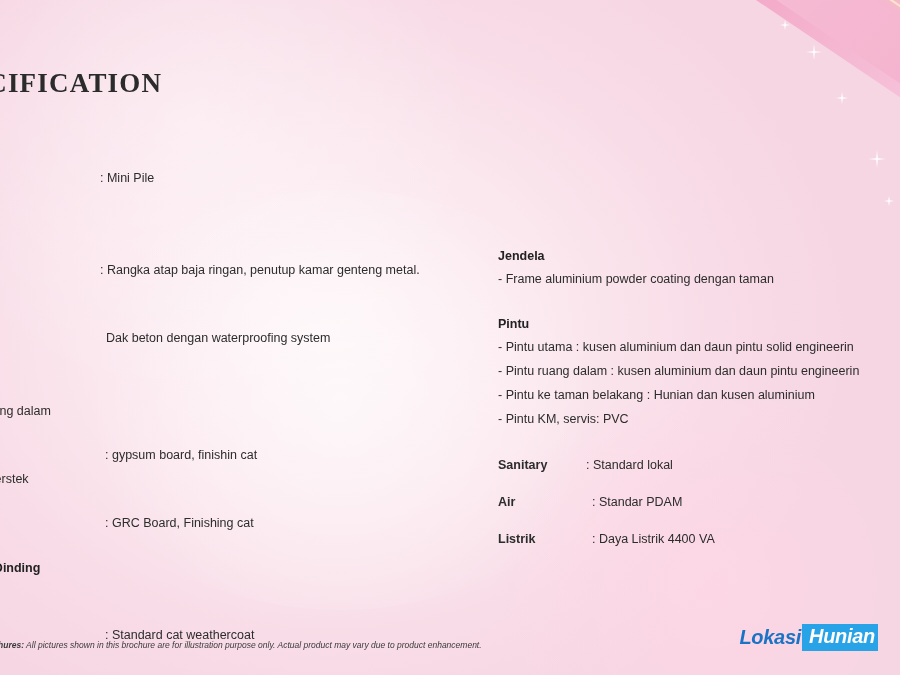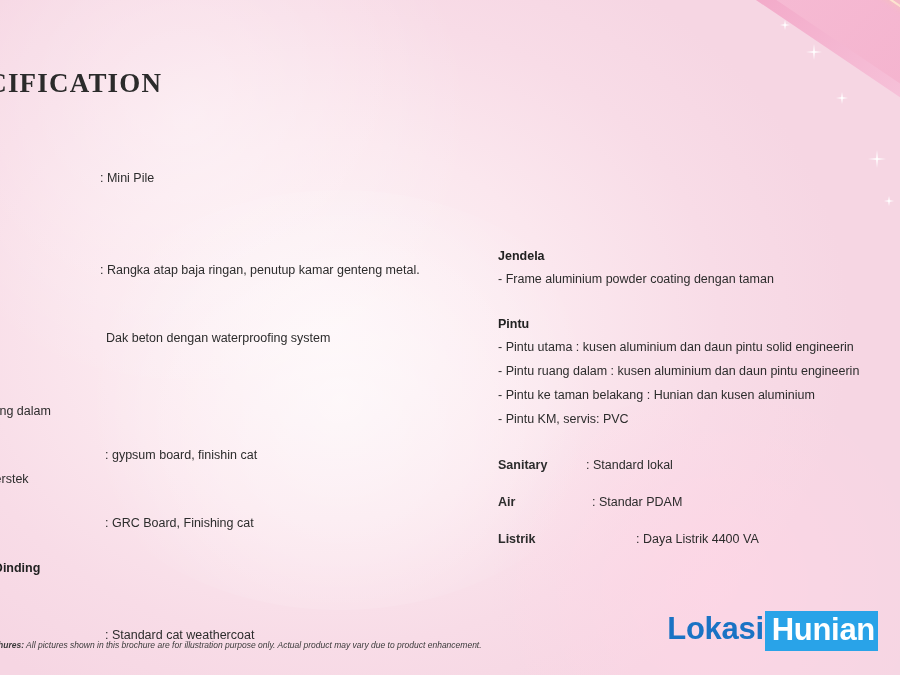--- a/index.html
+++ b/index.html
@@ -192,23 +192,25 @@
   }
   .disclaimer b {
     font-style: italic;
   }
 
   .logo {
     position: absolute;
     right: 22px;
     bottom: 24px;
     display: flex;
-    font-size: 31px;
+    align-items: center;
+    font-size: 20px;
     font-weight: bold;
     letter-spacing: -0.3px;
+    font-style: italic;
   }
   .logo .lokasi {
     color: #1a73c4;
     font-family: "Liberation Sans", sans-serif;
   }
   .logo .hunian {
     color: #ffffff;
     background: #29a3e8;
     padding: 1px 3px 3px 7px;
     margin-left: 1px;
@@ -338,21 +340,21 @@
     <div class="grp">
       <div class="rrow">
         <span class="rl">Sanitary</span><span class="rv">: Standard lokal</span>
       </div>
       <div class="gap-sm"></div>
       <div class="rrow">
         <span class="rl">Air</span><span class="rv" style="padding-left:6px;">: Standar PDAM</span>
       </div>
       <div class="gap-sm"></div>
       <div class="rrow">
-        <span class="rl">Listrik</span><span class="rv" style="padding-left:6px;margin-left:44px;">: Daya Listrik 4400 VA</span>
+        <span class="rl">Listrik</span><span class="rv" style="padding-left:6px;">: Daya Listrik 4400 VA</span>
       </div>
     </div>
 
   </div>
 
   <div class="disclaimer">
     <b>r brochures:</b><span> All pictures shown in this brochure are for illustration purpose only. Actual product may vary due to product enhancement.</span>
   </div>
 
   <div class="logo">

